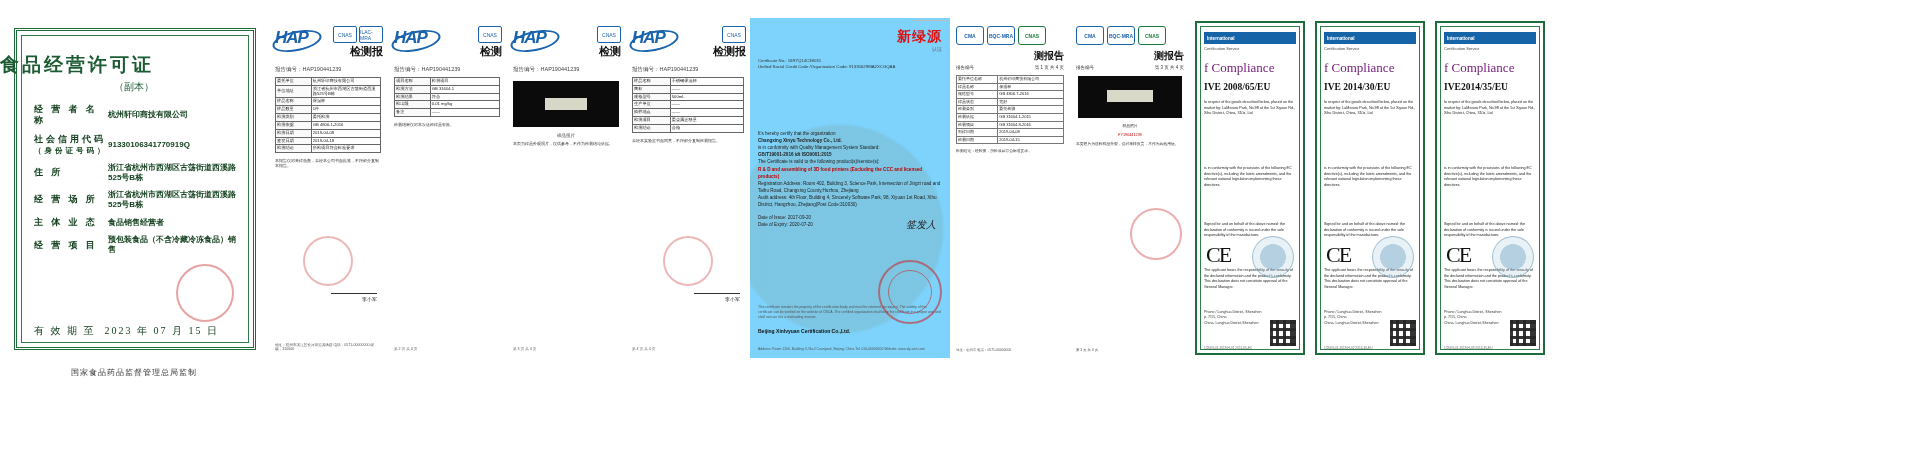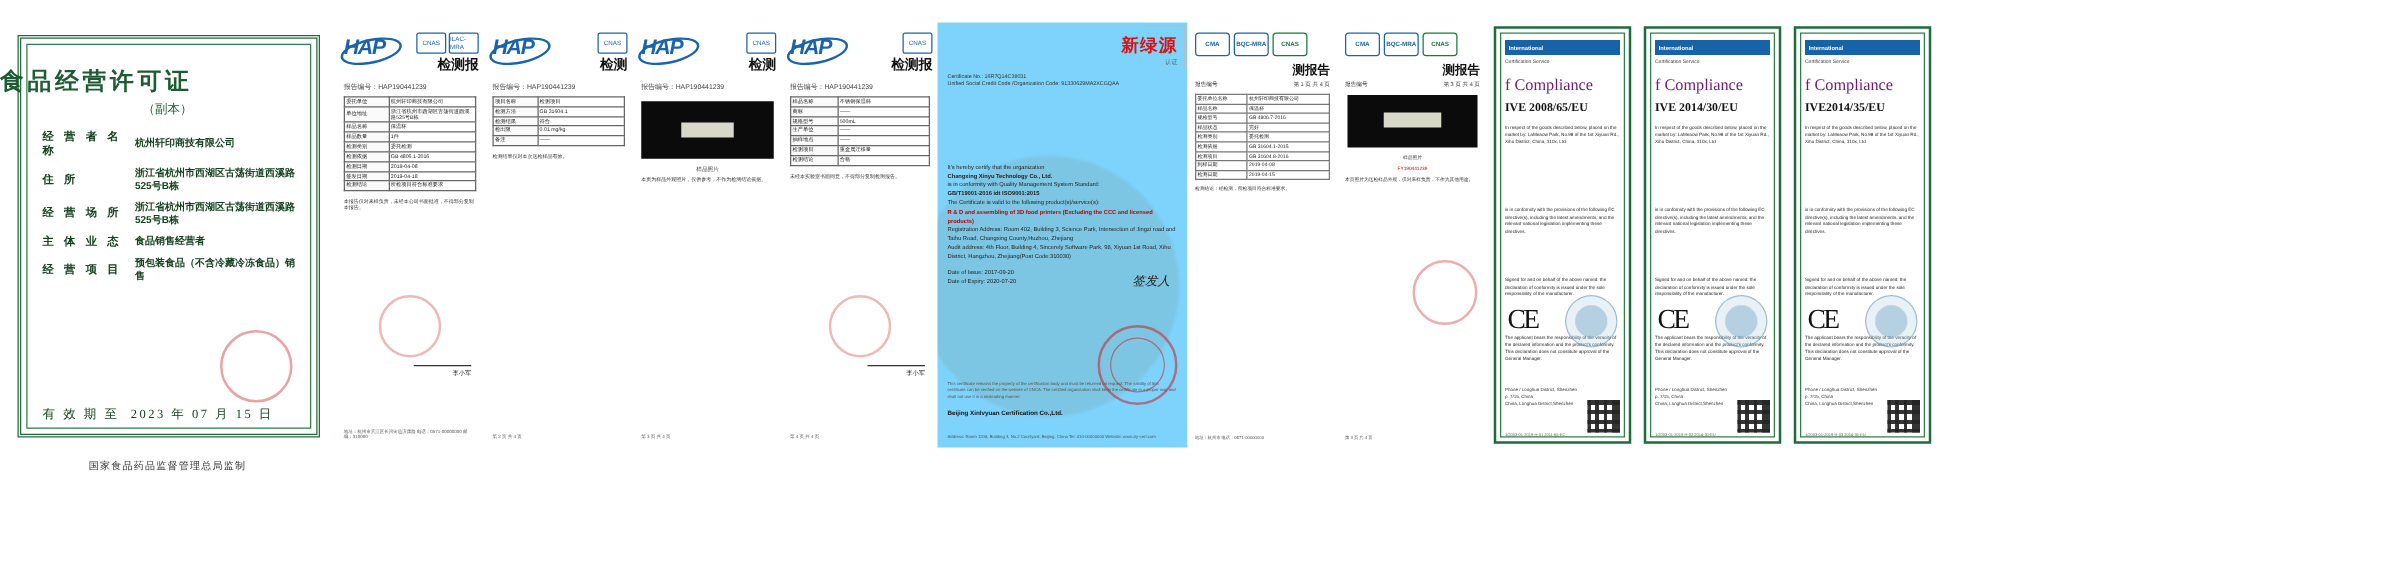--- a/index.html
+++ b/index.html
@@ -197,20 +197,27 @@
 <div class="strip">
 
   <div class="doc d1">
     <div class="frame"></div>
     <div class="title">食品经营许可证</div>
     <div class="subtitle">（副本）</div>
     <div class="rows">
       <div class="row">
         <div class="lab">经 营 者 名 称</div>
         <div class="val">杭州轩印商技有限公司</div>
+      </div>
+      <div class="row">
+        <div class="lab">
+          <span>社会信用代码</span>
+          <small>（身份证号码）</small>
+        </div>
+        <div class="val">91330106341770919Q</div>
       </div>
       <div class="row">
         <div class="lab">住 所</div>
         <div class="val">浙江省杭州市西湖区古荡街道西溪路525号B栋</div>
       </div>
       <div class="row">
         <div class="lab">经 营 场 所</div>
         <div class="val">浙江省杭州市西湖区古荡街道西溪路525号B栋</div>
       </div>
       <div class="row">

